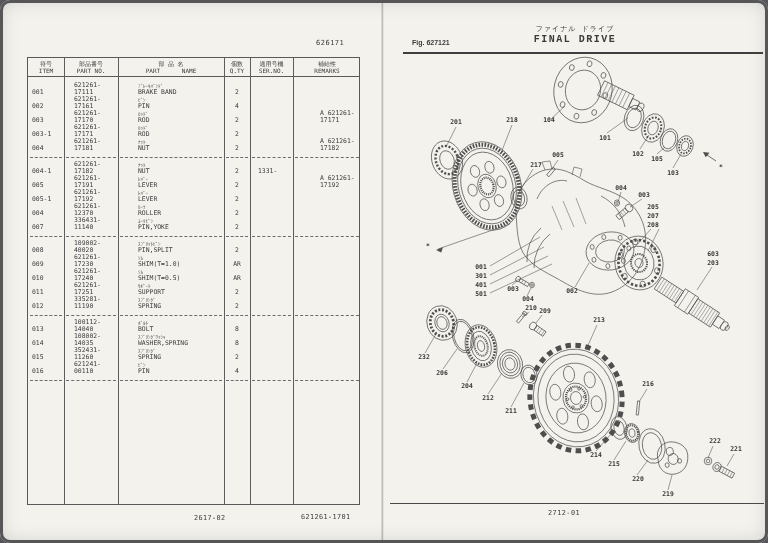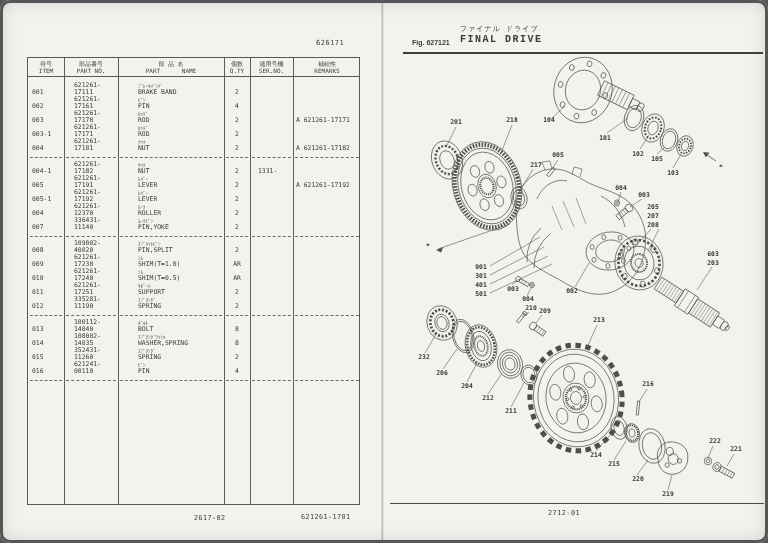--- a/index.html
+++ b/index.html
@@ -19,30 +19,30 @@
   .hjp{font-size:6px;line-height:7px;}
   .hen{font-size:6px;line-height:7px;white-space:pre;}
   .tbody{padding-top:5px;}
   .trow{align-items:end;min-height:13.6px;}
   .c{font-size:6.4px;line-height:7px;}
   .c-item{padding-left:4px;}
   .c-part{padding-left:10px;}
   .c-name{padding-left:20px;}
   .c-qty{text-align:center;}
   .c-ser{padding-left:8px;}
-  .c-rem{padding-left:3px;}
+  .c-rem{padding-left:3px;margin-left:24px;}
   .kana{font-size:5px;line-height:5.5px;color:#4c4c4c;}
   .ename{font-size:6.4px;line-height:7px;}
   .seprow{display:none;height:9px;}
   .has-sep .seprow{display:grid;}
   .sd{border-bottom:1px dashed #6c6c6c;height:5px;margin:0 2px;}
   .foot{font-size:6.8px;letter-spacing:.4px;margin-left:21px;}
   
   .figlabel{left:412px;top:39px;font-size:7px;font-weight:bold;font-family:"Liberation Sans",sans-serif;}
-  .titlebox{left:460px;top:25px;width:230px;}
+  .titlebox{left:460px;top:25px;width:230px;text-align:center;}
   .title-jp{font-size:7px;line-height:9px;letter-spacing:1px;}
   .title-en{font-size:10px;line-height:11px;font-weight:bold;letter-spacing:1.5px;font-family:Liberation Mono, monospace;}
   .hr-top{left:403px;top:52px;width:360px;height:2px;background:#3f3f3f;}
   .hr-bot{left:390px;top:503px;width:374px;height:1px;background:#4a4a4a;}
   .rfoot{left:548px;top:509px;font-size:6.8px;letter-spacing:.5px;}
   svg text{fill:#383838;stroke:none;font:700 6.4px "DejaVu Sans Mono",monospace;text-anchor:middle;}
 </style>
 </head>
 <body>
 

